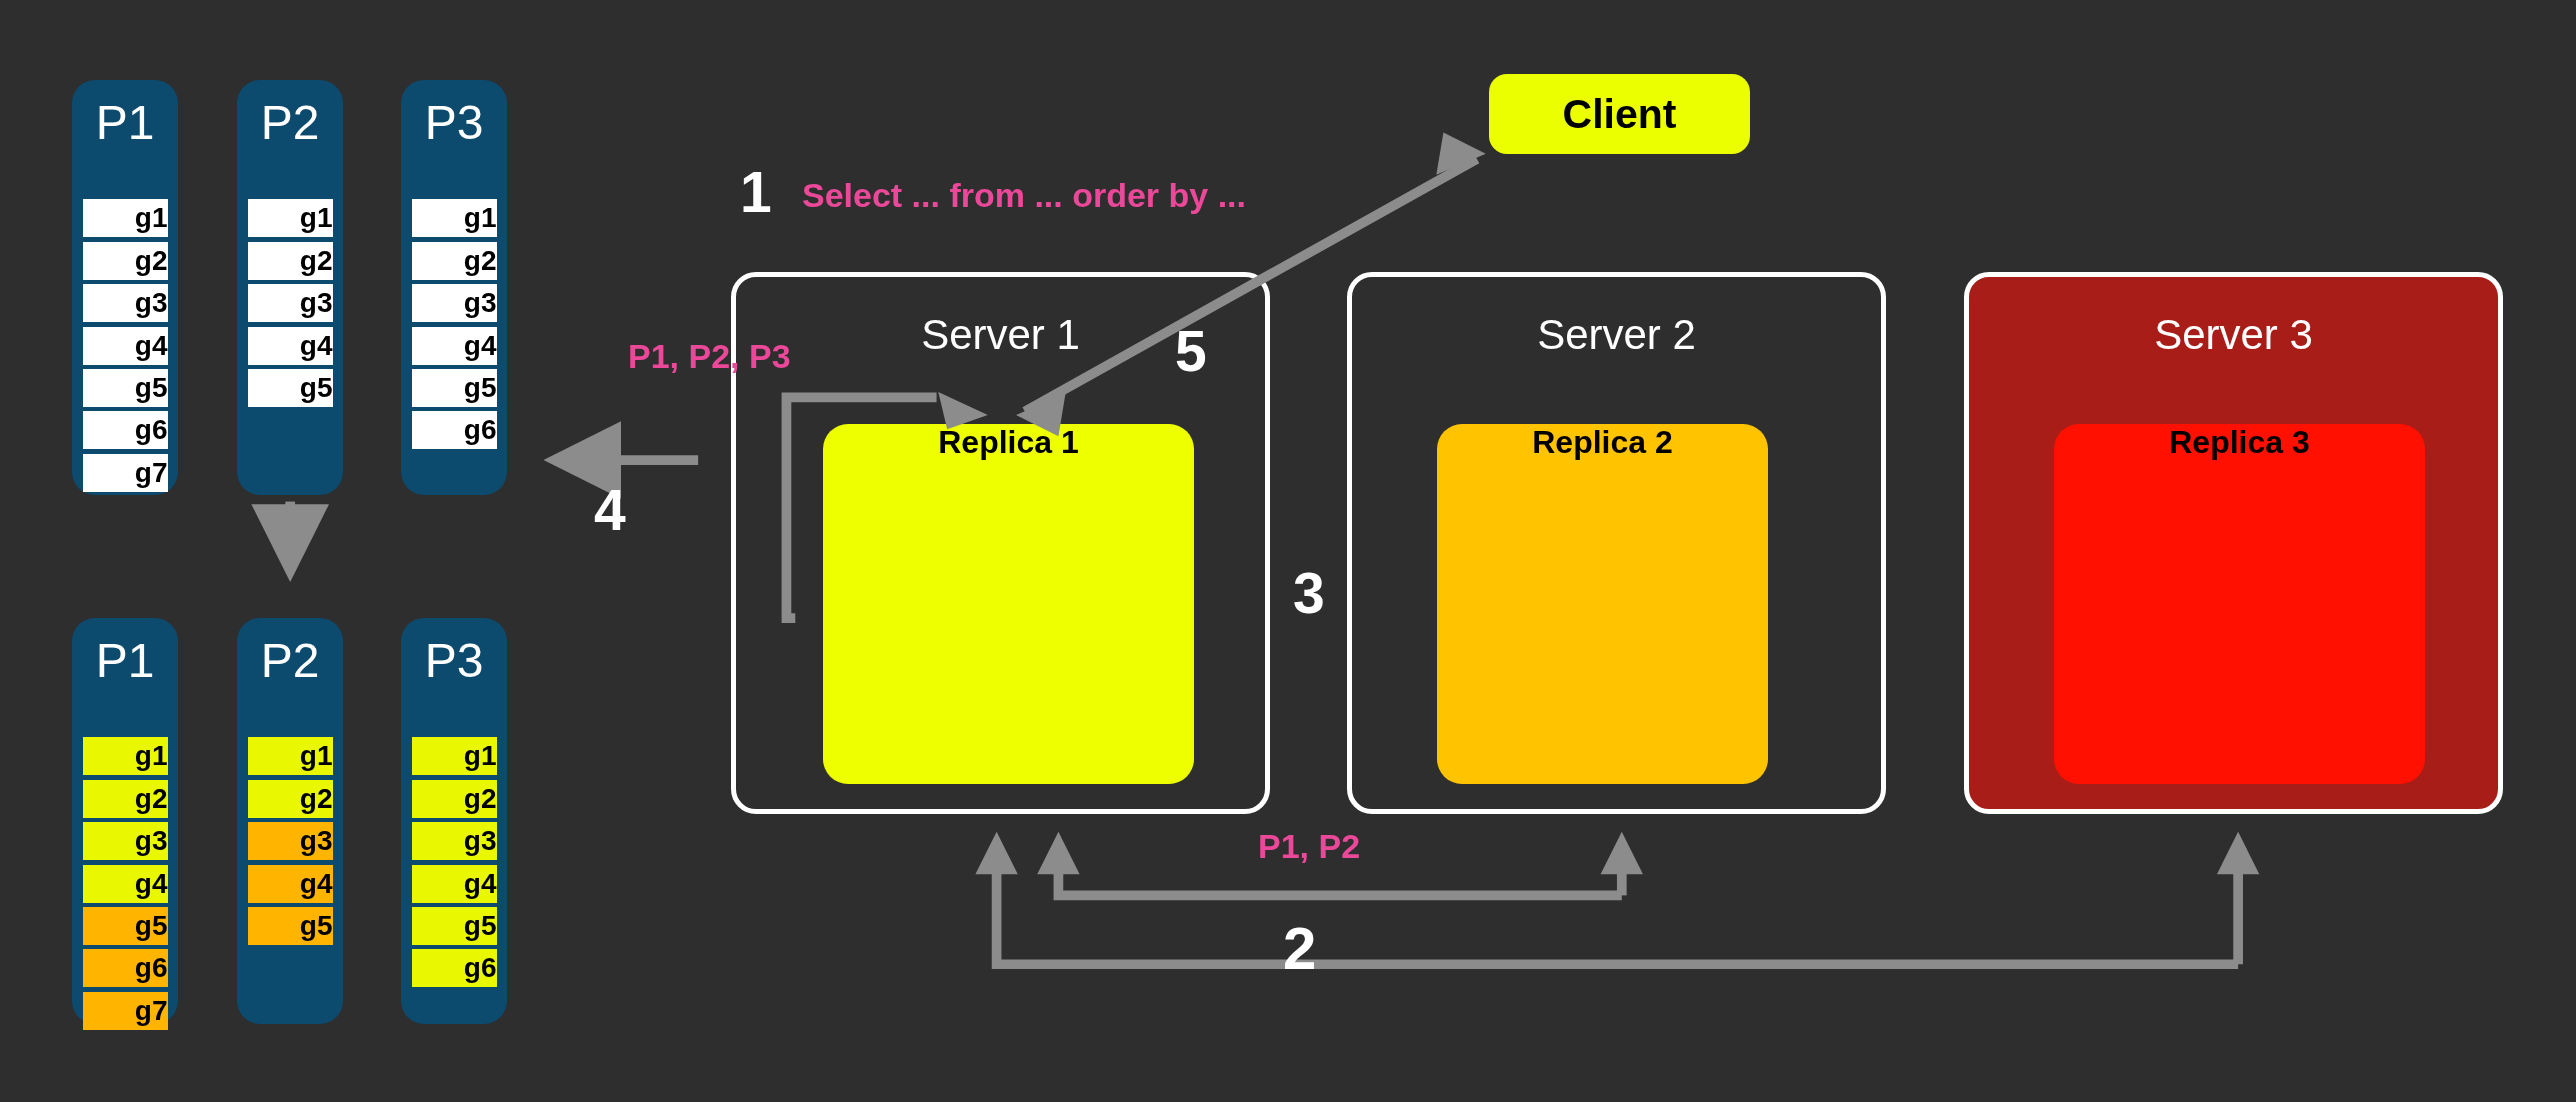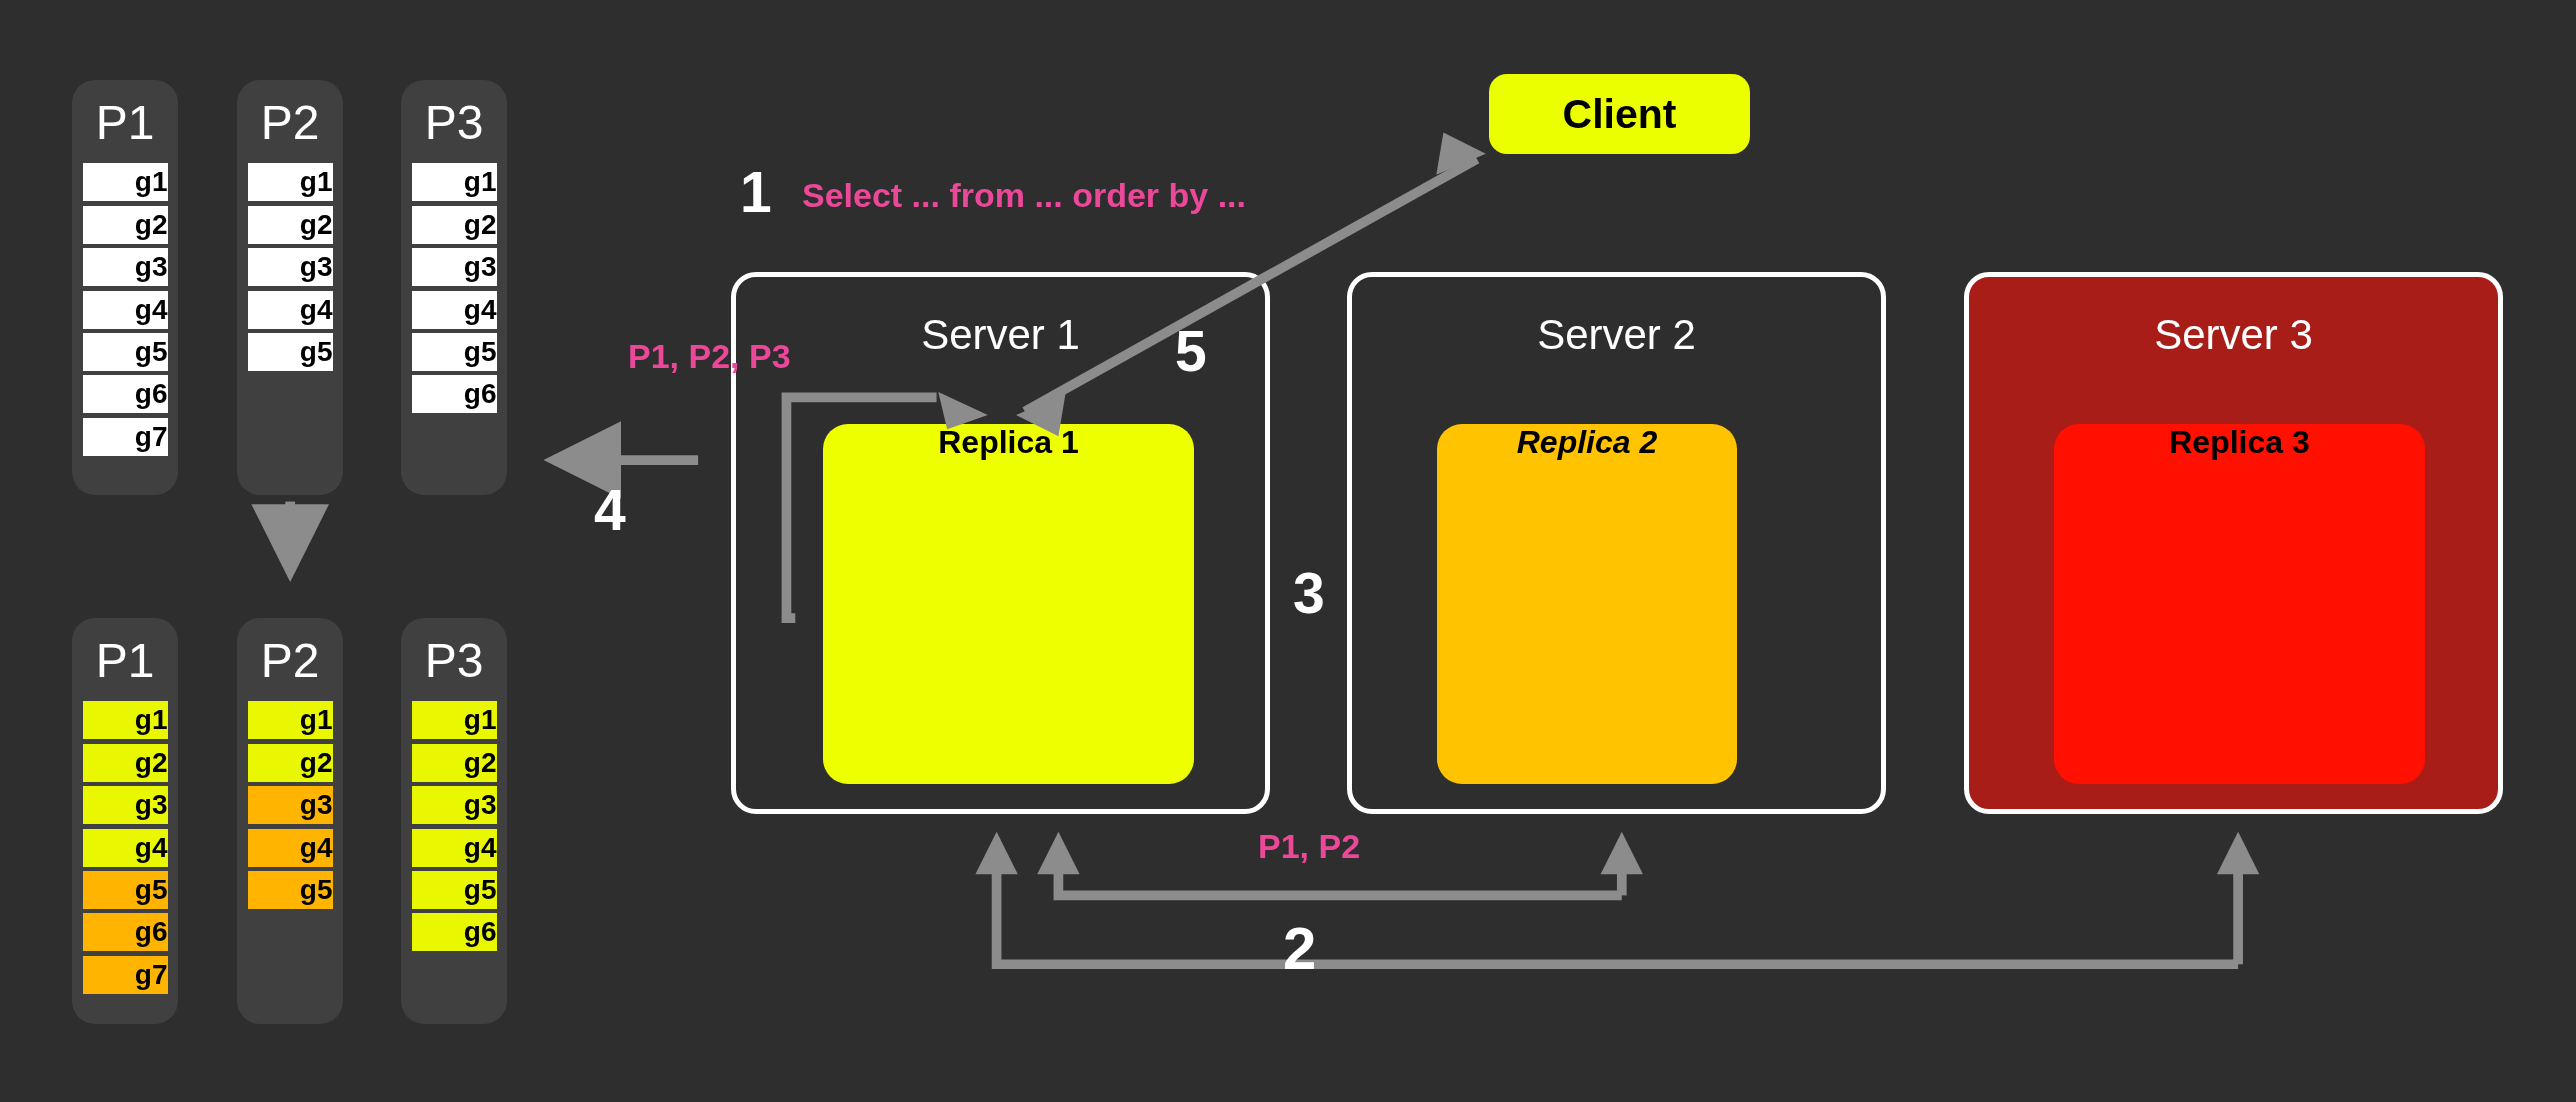--- a/index.html
+++ b/index.html
@@ -1,21 +1,21 @@
 <!DOCTYPE html>
 <html style="font-size:14px"><head>
 <meta charset="utf-8">
 <style>
   html,body{margin:0;padding:0;background:#2e2e2e;}
   body{width:2576px;height:1102px;font-family:"Liberation Sans",sans-serif;overflow:hidden;}
   #stage{position:relative;width:2576px;height:1102px;background:#2e2e2e;}
 
   
-  .partition{position:absolute;background:#404040;border-radius:23px;width:106px;
-             display:flex;flex-direction:column;align-items:center;}
+  .partition{position:absolute;background:#0c4a6e;border-radius:23px;width:106px;
+             display:flex;flex-direction:column;align-items:center;gap:36px;}
   .partition .p-title{color:#ffffff;font-size:48px;font-weight:400;line-height:1;
              margin-top:19.4px;margin-bottom:16px;letter-spacing:0px;}
   .cells{display:flex;flex-direction:column;gap:4.4px;width:85px;}
   .cell{height:38px;line-height:38px;text-align:right;font-size:28px;font-weight:bold;
         color:#000000;background:#ffffff;}
   .cell.c-white{background:#ffffff;}
   .cell.c-yellow{background:#e9f800;}
   .cell.c-orange{background:#ffb400;}
 
   
@@ -122,21 +122,21 @@
 
   <div class="server" style="left:731px;top:272px;width:539px;height:542px;background:transparent;">
     <div class="s-title" style="top:34px;">Server 1</div>
     <div class="replica" style="left:87px;top:147px;width:371px;height:360px;background:#eeff00;">
       <span>Replica 1</span>
     </div>
   </div>
 
   <div class="server" style="left:1347px;top:272px;width:539px;height:542px;background:transparent;">
     <div class="s-title" style="top:34px;">Server 2</div>
-    <div class="replica" style="left:85px;top:147px;width:300px;height:360px;background:#ffc300;font-style:italic;">
+    <div class="replica" style="left:85px;top:147px;width:331px;height:360px;background:#ffc300;">
       <span>Replica 2</span>
     </div>
   </div>
 
   <div class="server" style="left:1964px;top:272px;width:539px;height:542px;background:#a81d18;text-decoration:underline;">
     <div class="s-title" style="top:34px;">Server 3</div>
     <div class="replica" style="left:85px;top:147px;width:371px;height:360px;background:#ff1000;">
       <span>Replica 3</span>
     </div>
   </div>

